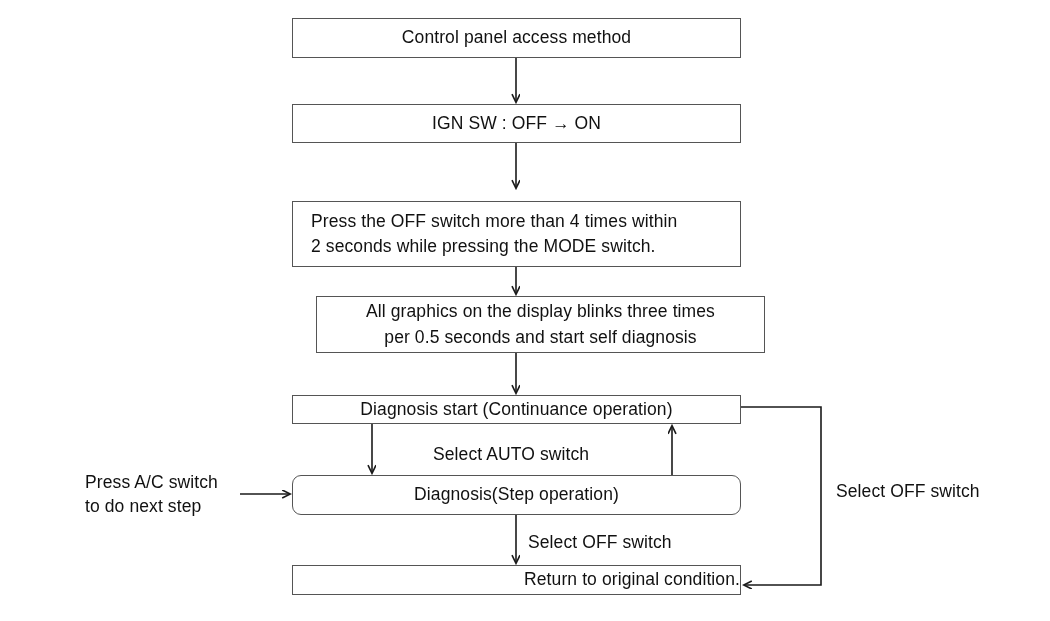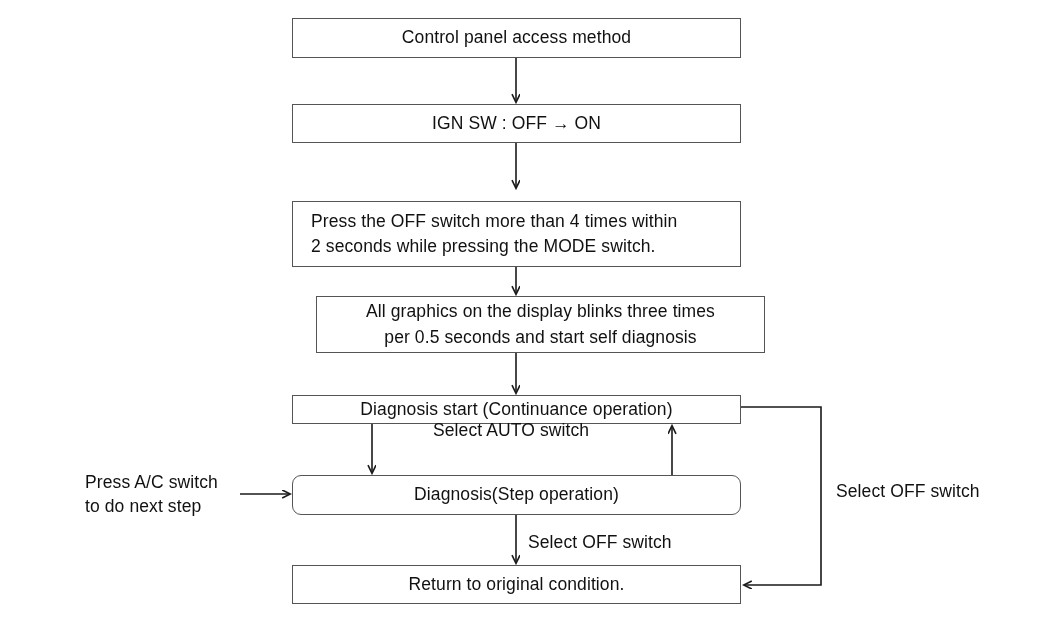--- a/index.html
+++ b/index.html
@@ -109,25 +109,25 @@
   </div>
 
   <div class="node" style="left:292px; top:395px; width:449px; height:29px;align-items:center;">
     <span>Diagnosis start (Continuance operation)</span>
   </div>
 
   <div class="node" style="left:292px; top:475px; width:449px; height:40px;border-radius:9px;">
     <span>Diagnosis(Step operation)</span>
   </div>
 
-  <div class="node" style="left:292px; top:565px; width:449px; height:39px;">
+  <div class="node" style="left:292px; top:565px; width:449px; height:30px;justify-content:flex-end;">
     <span>Return to original condition.</span>
   </div>
 
-  <div class="edge-label" style="left:433px; top:419px;">Select AUTO switch</div>
+  <div class="edge-label" style="left:433px; top:443px;">Select AUTO switch</div>
 
   <div class="edge-label" style="left:528px; top:531px;">Select OFF switch</div>
 
   <div class="edge-label" style="left:836px; top:480px;">Select OFF switch</div>
 
   <div class="edge-label" style="left:85px; top:471px;">Press A/C switch
 to do next step</div>
 
 </div>
 

